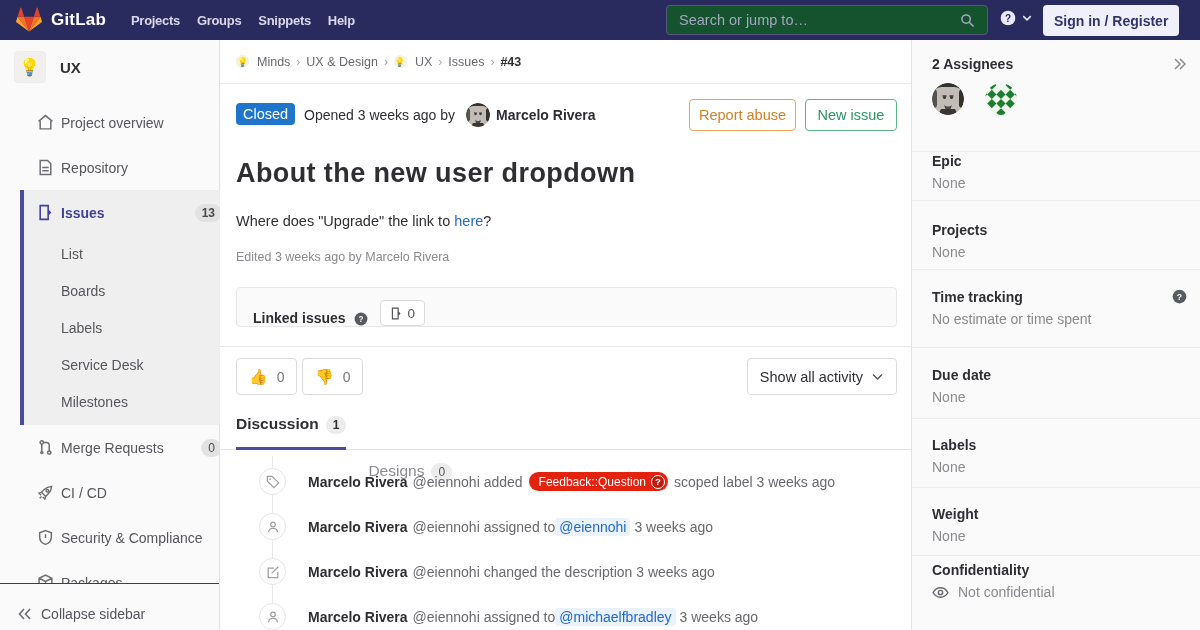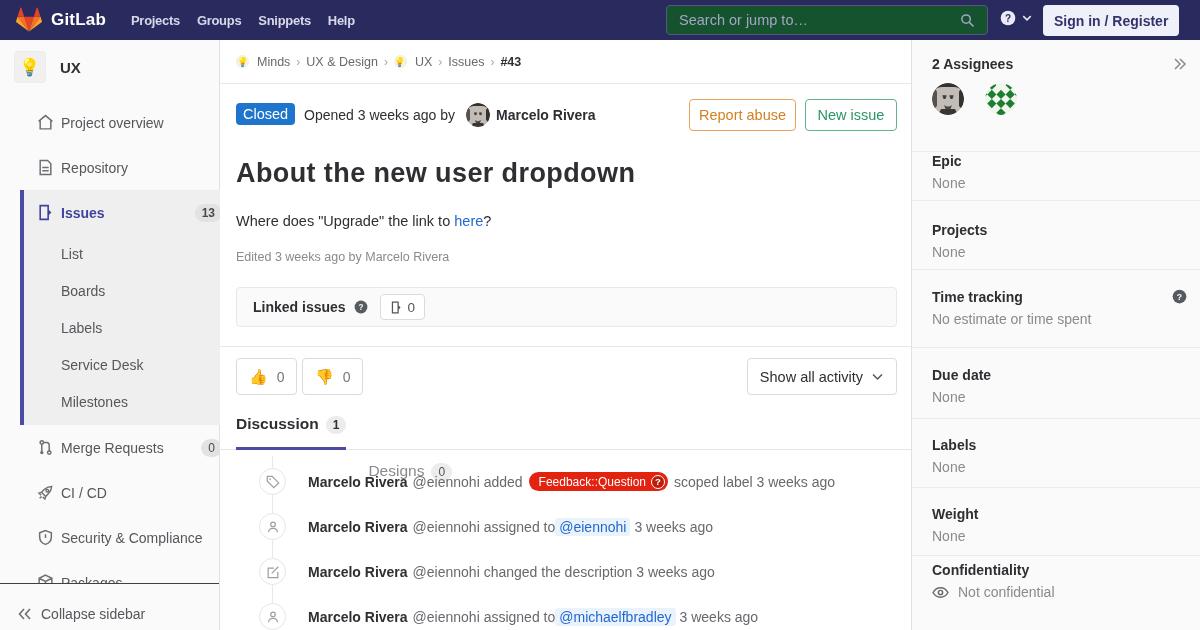--- a/index.html
+++ b/index.html
@@ -43,21 +43,21 @@
 .badge-closed { position:absolute; left:0; top:4px; background:#1f75cb; color:#fff; font-size:14.5px; border-radius:4px; padding:3px 7px; }
 .opened { position:absolute; left:68px; top:0; height:32px; font-size:14px; color:#2e2e33; display:flex; align-items:center; }
 .mini-av { width:24px; height:24px; border-radius:50%; margin:0 6px 0 11px; }
 .btn { position:absolute; top:0; height:32px; border-radius:4px; font-size:14.5px; background:#fff; display:flex; align-items:center; }
 .btn-abuse { left:453px; width:107px; border:1px solid #e9a45a; color:#d28021; justify-content:center; }
 .btn-new { left:569px; width:92px; border:1px solid #5fb488; color:#2a9662; justify-content:center; }
 h1.title { position:absolute; top:118px; left:16px; font-size:27px; font-weight:700; color:#2e2e33; letter-spacing:0.4px; }
 .desc { position:absolute; top:173px; left:16px; font-size:14.5px; color:#2e2e33; }
 .desc a { color:#2268d1; text-decoration:none; }
 .edited { position:absolute; top:210px; left:16px; font-size:12.5px; color:#8a8a8f; }
-.linked { position:absolute; top:247px; left:16px; right:14px; border:1px solid #e8e8e8; border-radius:4px; background:#fafafa; height:40px; display:flex; align-items:center; padding-left:16px; }
+.linked { position:absolute; top:247px; left:16px; right:14px; border:1px solid #e8e8e8; border-radius:4px; background:#fafafa; height:40px; display:flex; align-items:flex-end; padding-left:16px; }
 .linked .lt { font-size:14px; font-weight:700; color:#2e2e33; margin-right:8px; }
 .linked .q { margin-right:12px; }
 .linked-btn { background:#fff; border:1px solid #dbdbdb; border-radius:4px; height:26px; display:flex; align-items:center; padding:0 9px; font-size:13.5px; color:#54545b; }
 .divider { position:absolute; top:306px; left:0; right:0; border-top:1px solid #e8e8e8; }
 .award-row { position:absolute; top:318px; left:16px; right:14px; height:37px; }
 .award { position:absolute; top:0; border:1px solid #dbdbdb; border-radius:4px; background:#fff; height:37px; display:flex; align-items:center; padding:0 12px; font-size:14px; color:#777; }
 .award .e { font-size:15px; margin-right:9px; }
 .show-all { position:absolute; top:0; right:0; border:1px solid #dbdbdb; border-radius:4px; background:#fff; height:37px; display:flex; align-items:center; padding:0 12px; font-size:14.5px; color:#2e2e33; }
 .tabs { position:absolute; top:369px; left:0; right:0; height:41px; border-bottom:1px solid #e5e5e5; display:flex; }
 .tab { font-size:15.5px; padding:6px 0 0 0; margin:0 6px 0 16px; display:flex; align-items:flex-start; height:41px; }

